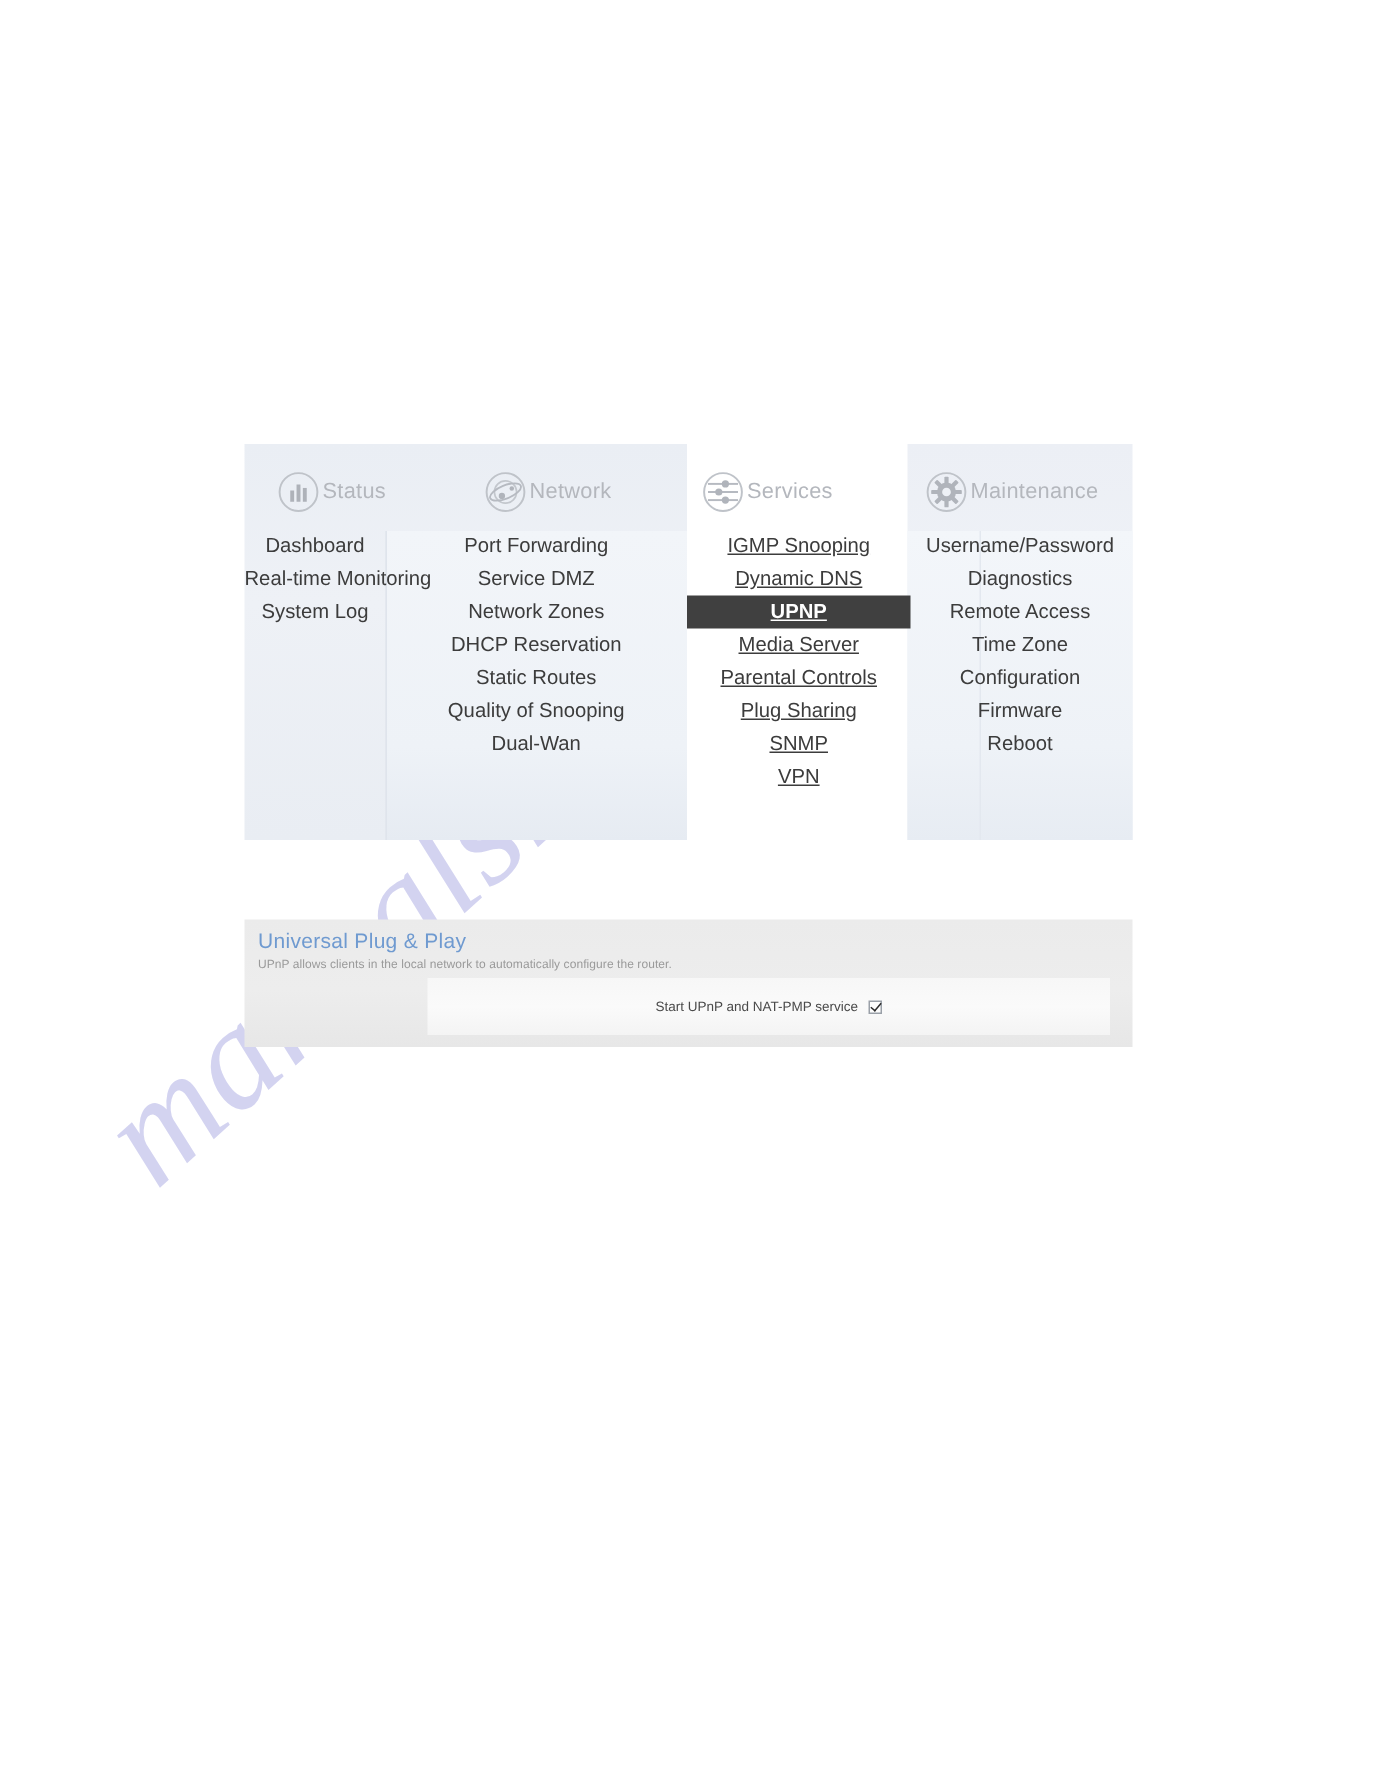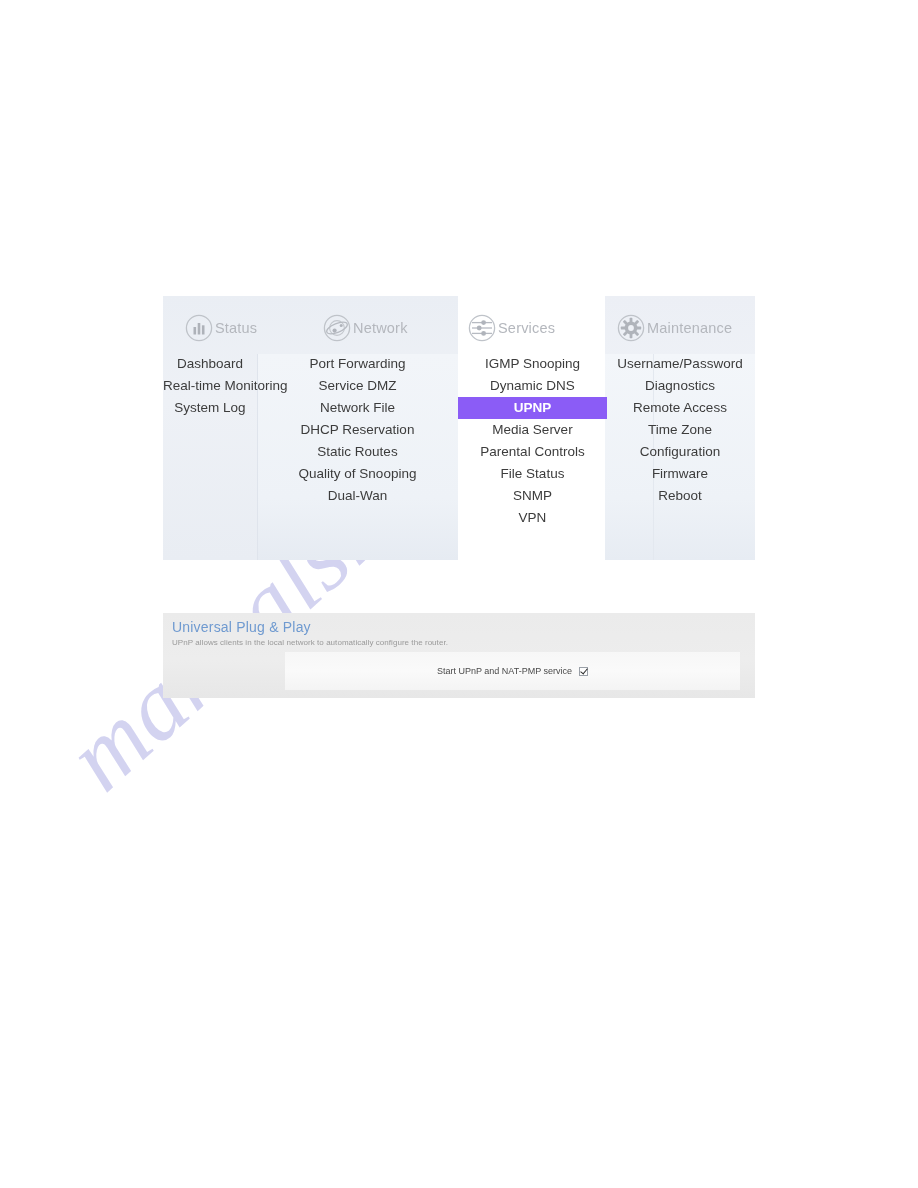--- a/index.html
+++ b/index.html
@@ -149,34 +149,34 @@
     height: 22px;
     line-height: 22px;
     font-size: 13.5px;
     color: #3c3c3c;
     white-space: nowrap;
     font-family: "Liberation Sans", sans-serif;
     box-sizing: border-box;
     cursor: default;
   }
   .menu-item.active {
-    background: #8b5cf6;
+    background: #404040;
     color: #ffffff;
     font-weight: 600;
   }
 
   
   #list-status   { left: 0px;   width: 94px;  }
   #list-status .menu-item { text-align: center; }
   #list-network  { left: 94px;  width: 201px; text-align: center; }
   #list-services { left: 0px;   width: 149px; text-align: center; }
   #list-maintenance { left: 0px; width: 150px; text-align: center; }
 
   
-  #list-services .menu-item { padding: 0 4px; }
+  #list-services .menu-item { padding: 0 4px; text-decoration: underline; }
   #list-maintenance .menu-item { padding: 0 4px; }
 
   
   #content-card {
     position: absolute;
     left: 163px;
     top: 613px;
     width: 592px;
     height: 85px;
     background: linear-gradient(to bottom, #ebebeb 0%, #ededed 55%, #e7e7e7 100%);
@@ -284,21 +284,21 @@
 
     <div class="menu-list" id="list-status">
       <div class="menu-item">Dashboard</div>
       <div class="menu-item">Real-time Monitoring</div>
       <div class="menu-item">System Log</div>
     </div>
 
     <div class="menu-list" id="list-network">
       <div class="menu-item">Port Forwarding</div>
       <div class="menu-item">Service DMZ</div>
-      <div class="menu-item">Network File</div>
+      <div class="menu-item">Network Zones</div>
       <div class="menu-item">DHCP Reservation</div>
       <div class="menu-item">Static Routes</div>
       <div class="menu-item">Quality of Snooping</div>
       <div class="menu-item">Dual-Wan</div>
     </div>
   </div>
 
   <div class="menu-panel" id="panel-services">
     <div class="cat-header" style="left:10px;">
       <span class="cat-icon">
@@ -314,21 +314,21 @@
       </span>
       <span class="cat-label">Services</span>
     </div>
 
     <div class="menu-list" id="list-services">
       <div class="menu-item">IGMP Snooping</div>
       <div class="menu-item">Dynamic DNS</div>
       <div class="menu-item active">UPNP</div>
       <div class="menu-item">Media Server</div>
       <div class="menu-item">Parental Controls</div>
-      <div class="menu-item">File Status</div>
+      <div class="menu-item">Plug Sharing</div>
       <div class="menu-item">SNMP</div>
       <div class="menu-item">VPN</div>
     </div>
   </div>
 
   <div class="menu-panel" id="panel-maintenance">
     <div class="maint-bg"></div>
     <div class="maint-edge"></div>
 
     <div class="cat-header" style="left:12px;">

